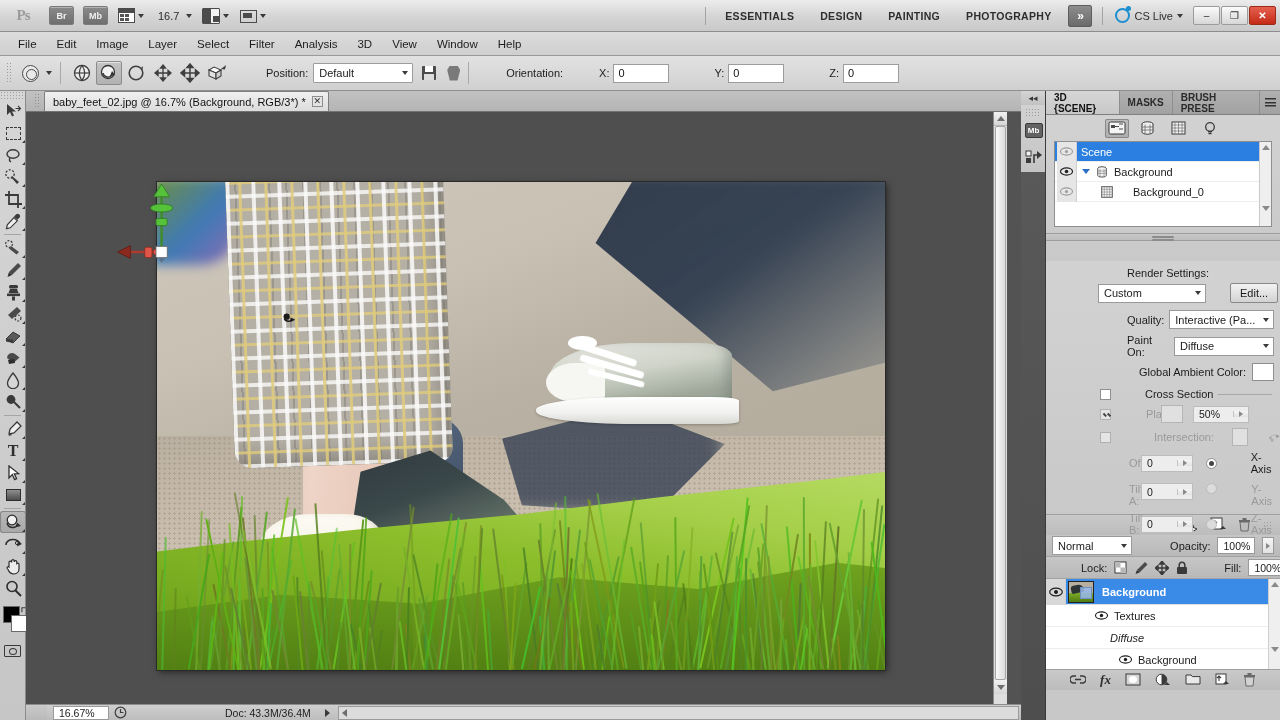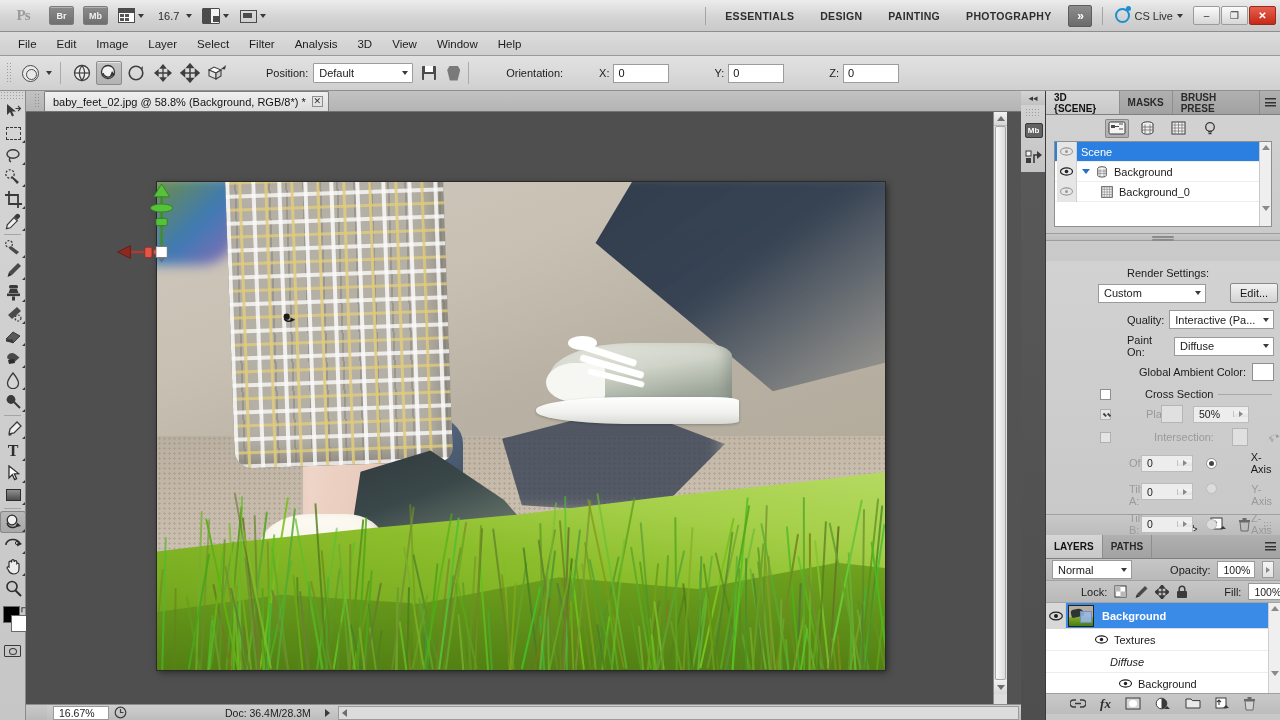--- a/index.html
+++ b/index.html
@@ -609,21 +609,21 @@
       <div style="width:17px;height:12px;border:1.3px solid #3a3a3a;border-radius:1px;display:flex;align-items:center;justify-content:center">
         <div style="width:8px;height:7px;border:1.3px solid #3a3a3a;border-radius:50%"></div>
       </div>
     </div>
   </div>
 
   <div class="docarea">
     <div class="tabbar">
       <div class="tabgrip"></div>
       <div class="doctab">
-        <span>baby_feet_02.jpg @ 58.8% (Background, RGB/8*) *</span>
+        <span>baby_feet_02.jpg @ 16.7% (Background, RGB/3*) *</span>
         <span class="tabclose">✕</span>
       </div>
     </div>
 
     <div class="canvaswrap">
       <div class="canvas-bg">
 
         <div class="photo">
           <div class="ph-wallA"></div>
           <div class="ph-shadow"></div>
@@ -936,21 +936,21 @@
 
       <div class="statusbar">
         <div style="width:21px;height:16px;background:linear-gradient(#c9c9c9,#b8b8b8)"></div>
         <div class="st-zoom">16.67%</div>
         <div class="st-ic">
           <svg width="13" height="13" viewBox="0 0 13 13">
               <circle cx="6.5" cy="6.5" r="5.3" fill="none" stroke="#3e3e3e" stroke-width="1.2"></circle>
               <path d="M6.5 3 v3.5 h3" stroke="#3e3e3e" stroke-width="1.2" fill="none"></path>
             </svg>
         </div>
-        <div class="st-doc" style="margin-left:98px">Doc: 36.4M/28.3M</div>
+        <div class="st-doc" style="margin-left:98px">Doc: 43.3M/36.4M</div>
         <div class="st-tri"></div>
         <div style="flex:1;height:14px;margin:0 2px 0 8px;background:#dcdcdc;border:1px solid #9b9b9b;display:flex;align-items:center">
           <div style="width:0;height:0;border-top:4px solid transparent;border-bottom:4px solid transparent;border-right:5px solid #6e6e6e;margin-left:3px"></div>
         </div>
       </div>
     </div>
   </div>
 
   <div class="minidock">
     <div class="md-top">
@@ -1042,21 +1042,21 @@
           <div class="eyebg">
             <svg width="13" height="9" viewBox="0 0 13 9">
               <ellipse cx="6.5" cy="4.5" rx="6" ry="3.6" fill="none" stroke="#9a9a9a" stroke-width="1.1"></ellipse>
               <circle cx="6.5" cy="4.5" r="1.5" fill="#9a9a9a"></circle>
             </svg>
           </div>
           <svg style="margin-left:24px" width="12" height="12" viewBox="0 0 12 12">
             <rect x=".7" y=".7" width="10.6" height="10.6" fill="#f6f6f6" stroke="#555"></rect>
             <path d="M.7 3.3 h10.6 M.7 6 h10.6 M.7 8.6 h10.6 M3.3 .7 v10.6 M6 .7 v10.6 M8.6 .7 v10.6" stroke="#8d8d8d" stroke-width=".7"></path>
           </svg>
-          <span style="margin-left:6px">Background_0</span>
+          <span style="margin-left:20px">Background_0</span>
         </div>
         <div class="tv-sb">
           <div style="width:0;height:0;border-left:4px solid transparent;border-right:4px solid transparent;border-bottom:5px solid #8a8a8a;margin:3px auto"></div>
           <div style="width:0;height:0;border-left:4px solid transparent;border-right:4px solid transparent;border-top:5px solid #8a8a8a;margin:56px auto 0"></div>
         </div>
       </div>
       <div class="pan-divider" style="margin-top:6px">
           <i></i>
         </div>
     </div>
@@ -1176,27 +1176,20 @@
       <div>
         <svg width="13" height="15" viewBox="0 0 13 15">
           <rect x="1" y="3" width="11" height="2" fill="#6a6a6a"></rect>
           <path d="M2 5 h9 l-1 9 h-7z" fill="#bdbdbd" stroke="#6a6a6a"></path>
           <rect x="4.5" y="1" width="4" height="2" fill="#6a6a6a"></rect>
         </svg>
       </div>
       <div style="width:9px;height:9px;background-image:radial-gradient(#9c9c9c 40%,transparent 41%);background-size:3px 3px"></div>
     </div>
 
-    <div class="panel-tabs">
-      <div class="ptab active">LAYERS</div>
-      <div class="ptab">PATHS</div>
-      <div class="pmenu">
-        <div class="pmenu-ic"></div>
-      </div>
-    </div>
 
     <div class="lyrtoolbar">
       <div class="sel2" style="width:96px;border-color:#9a9a9a">
         <span>Normal</span>
         <span class="caret"></span>
       </div>
       <span class="lbl" style="margin-left:2px">Opacity:</span>
       <div class="opac-box" style="width:46px">
         <span style="padding-left:5px">100%</span>
       </div>

